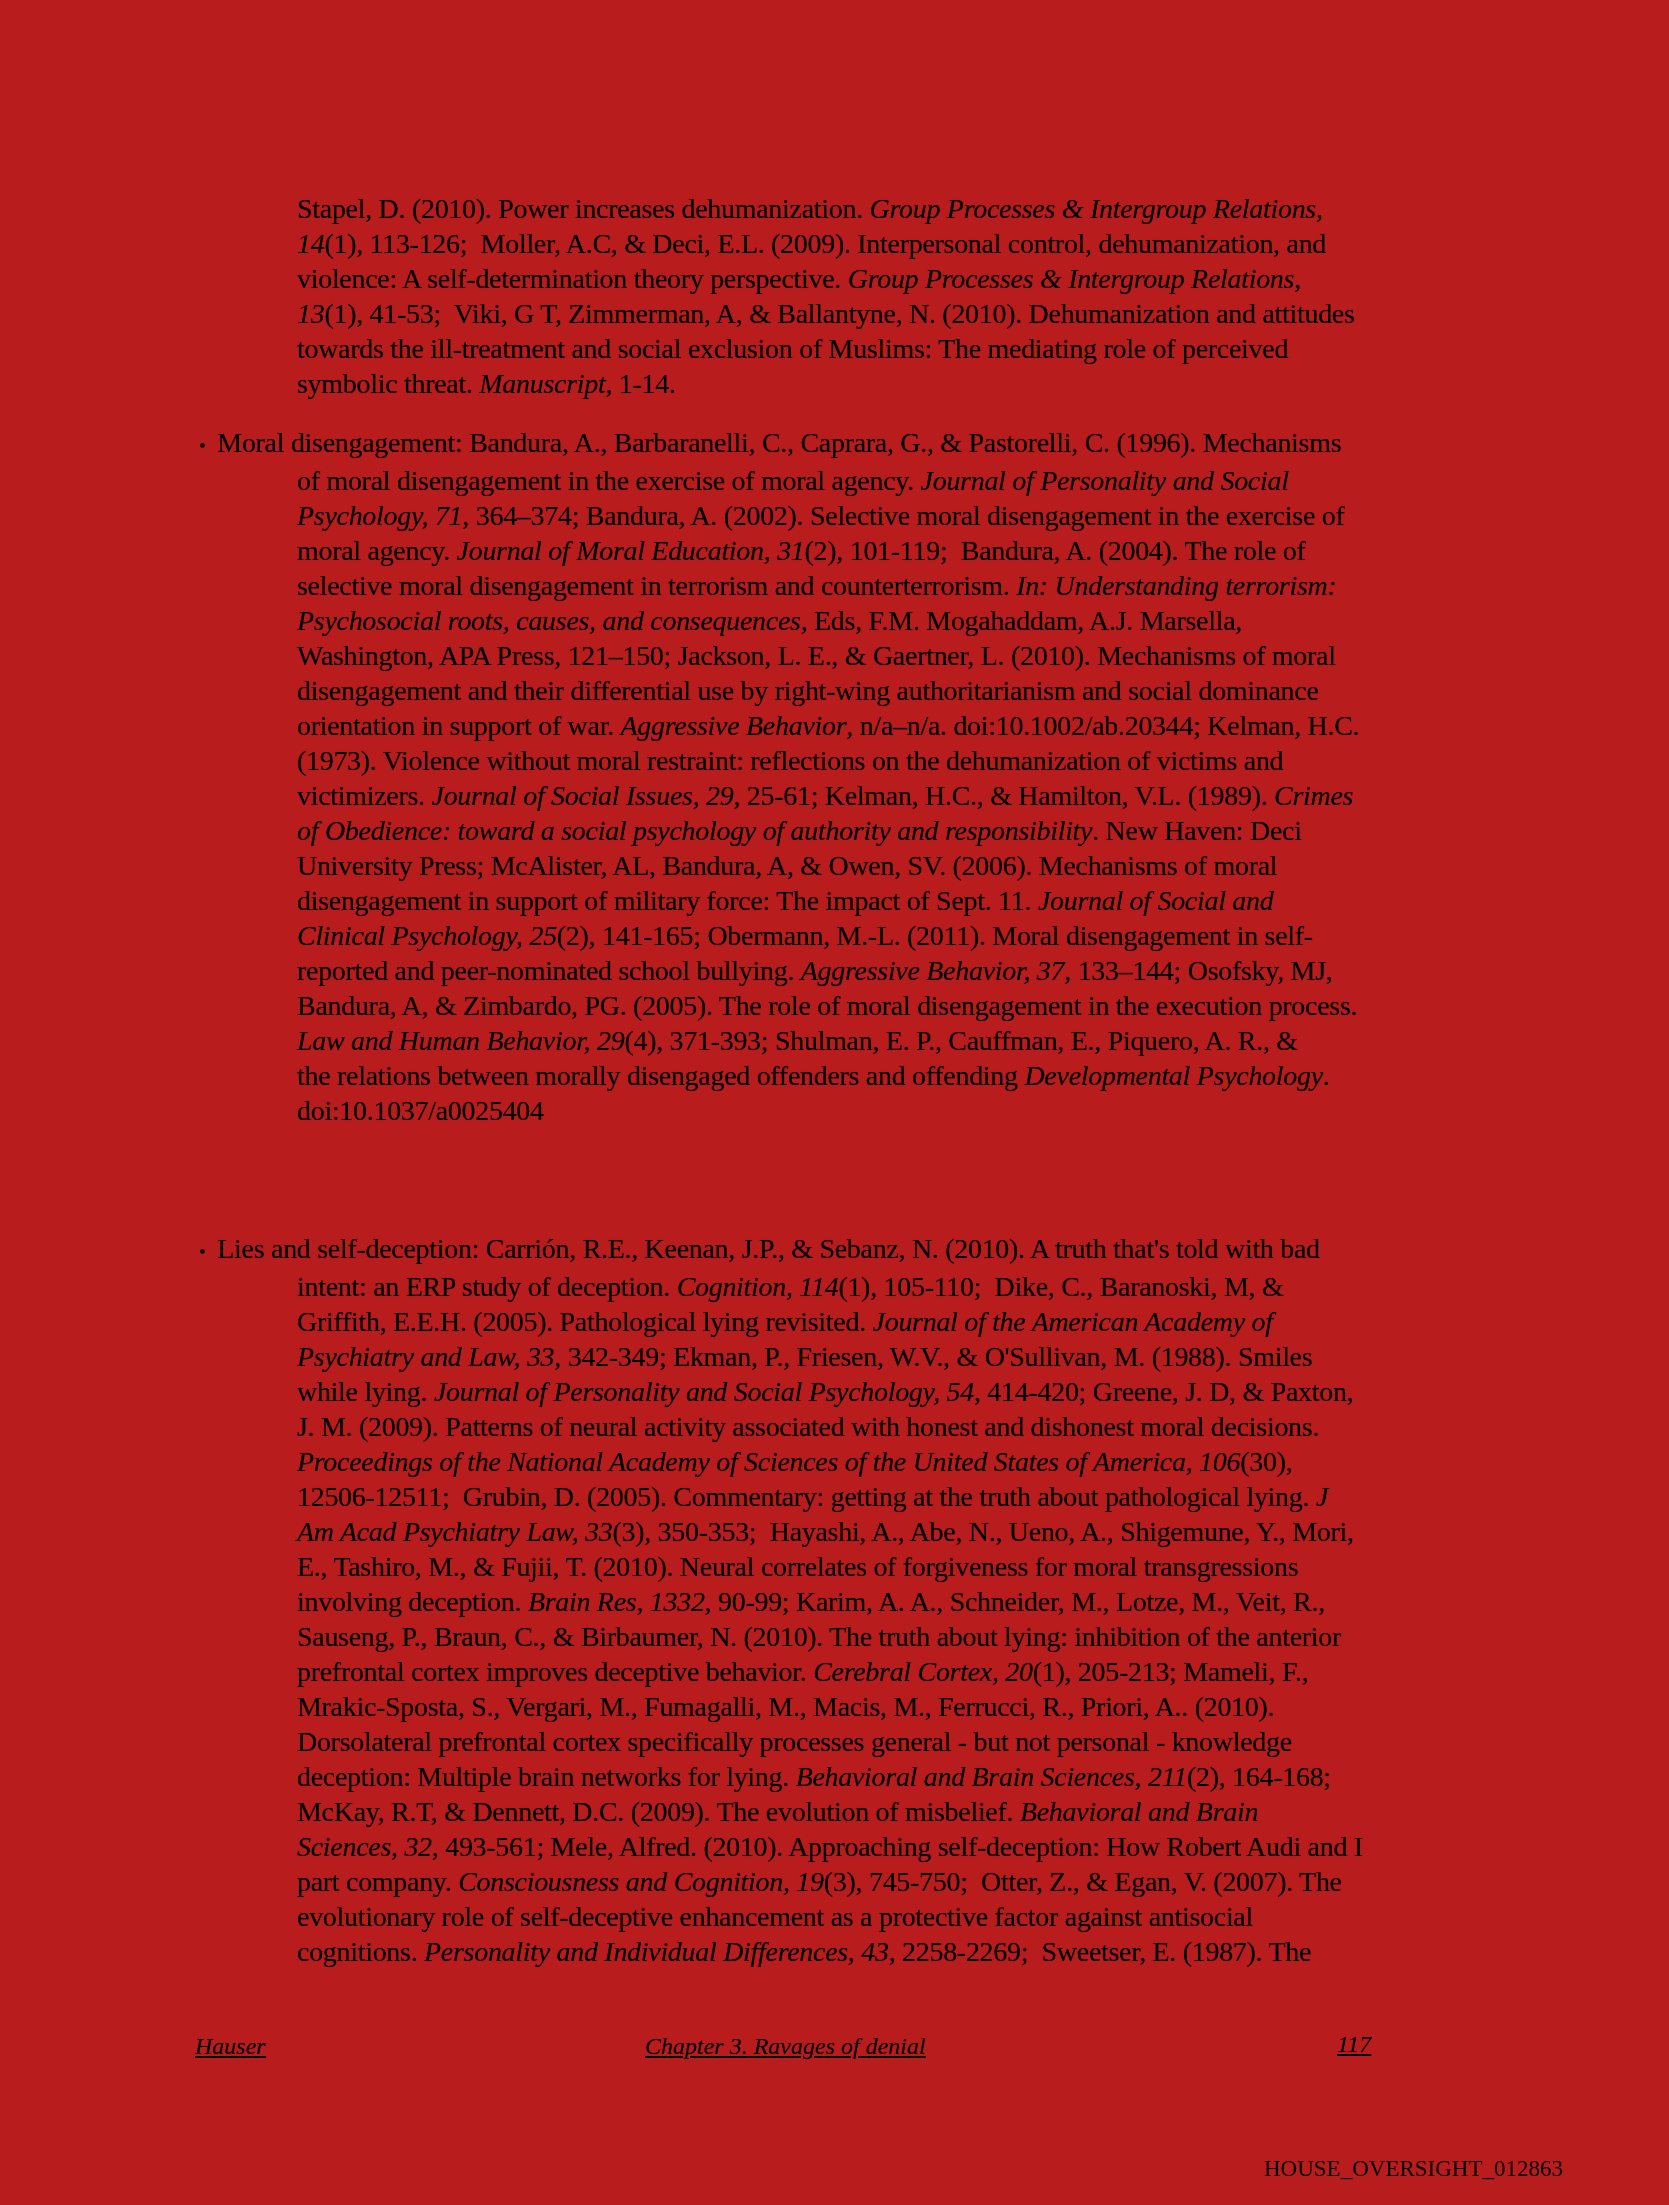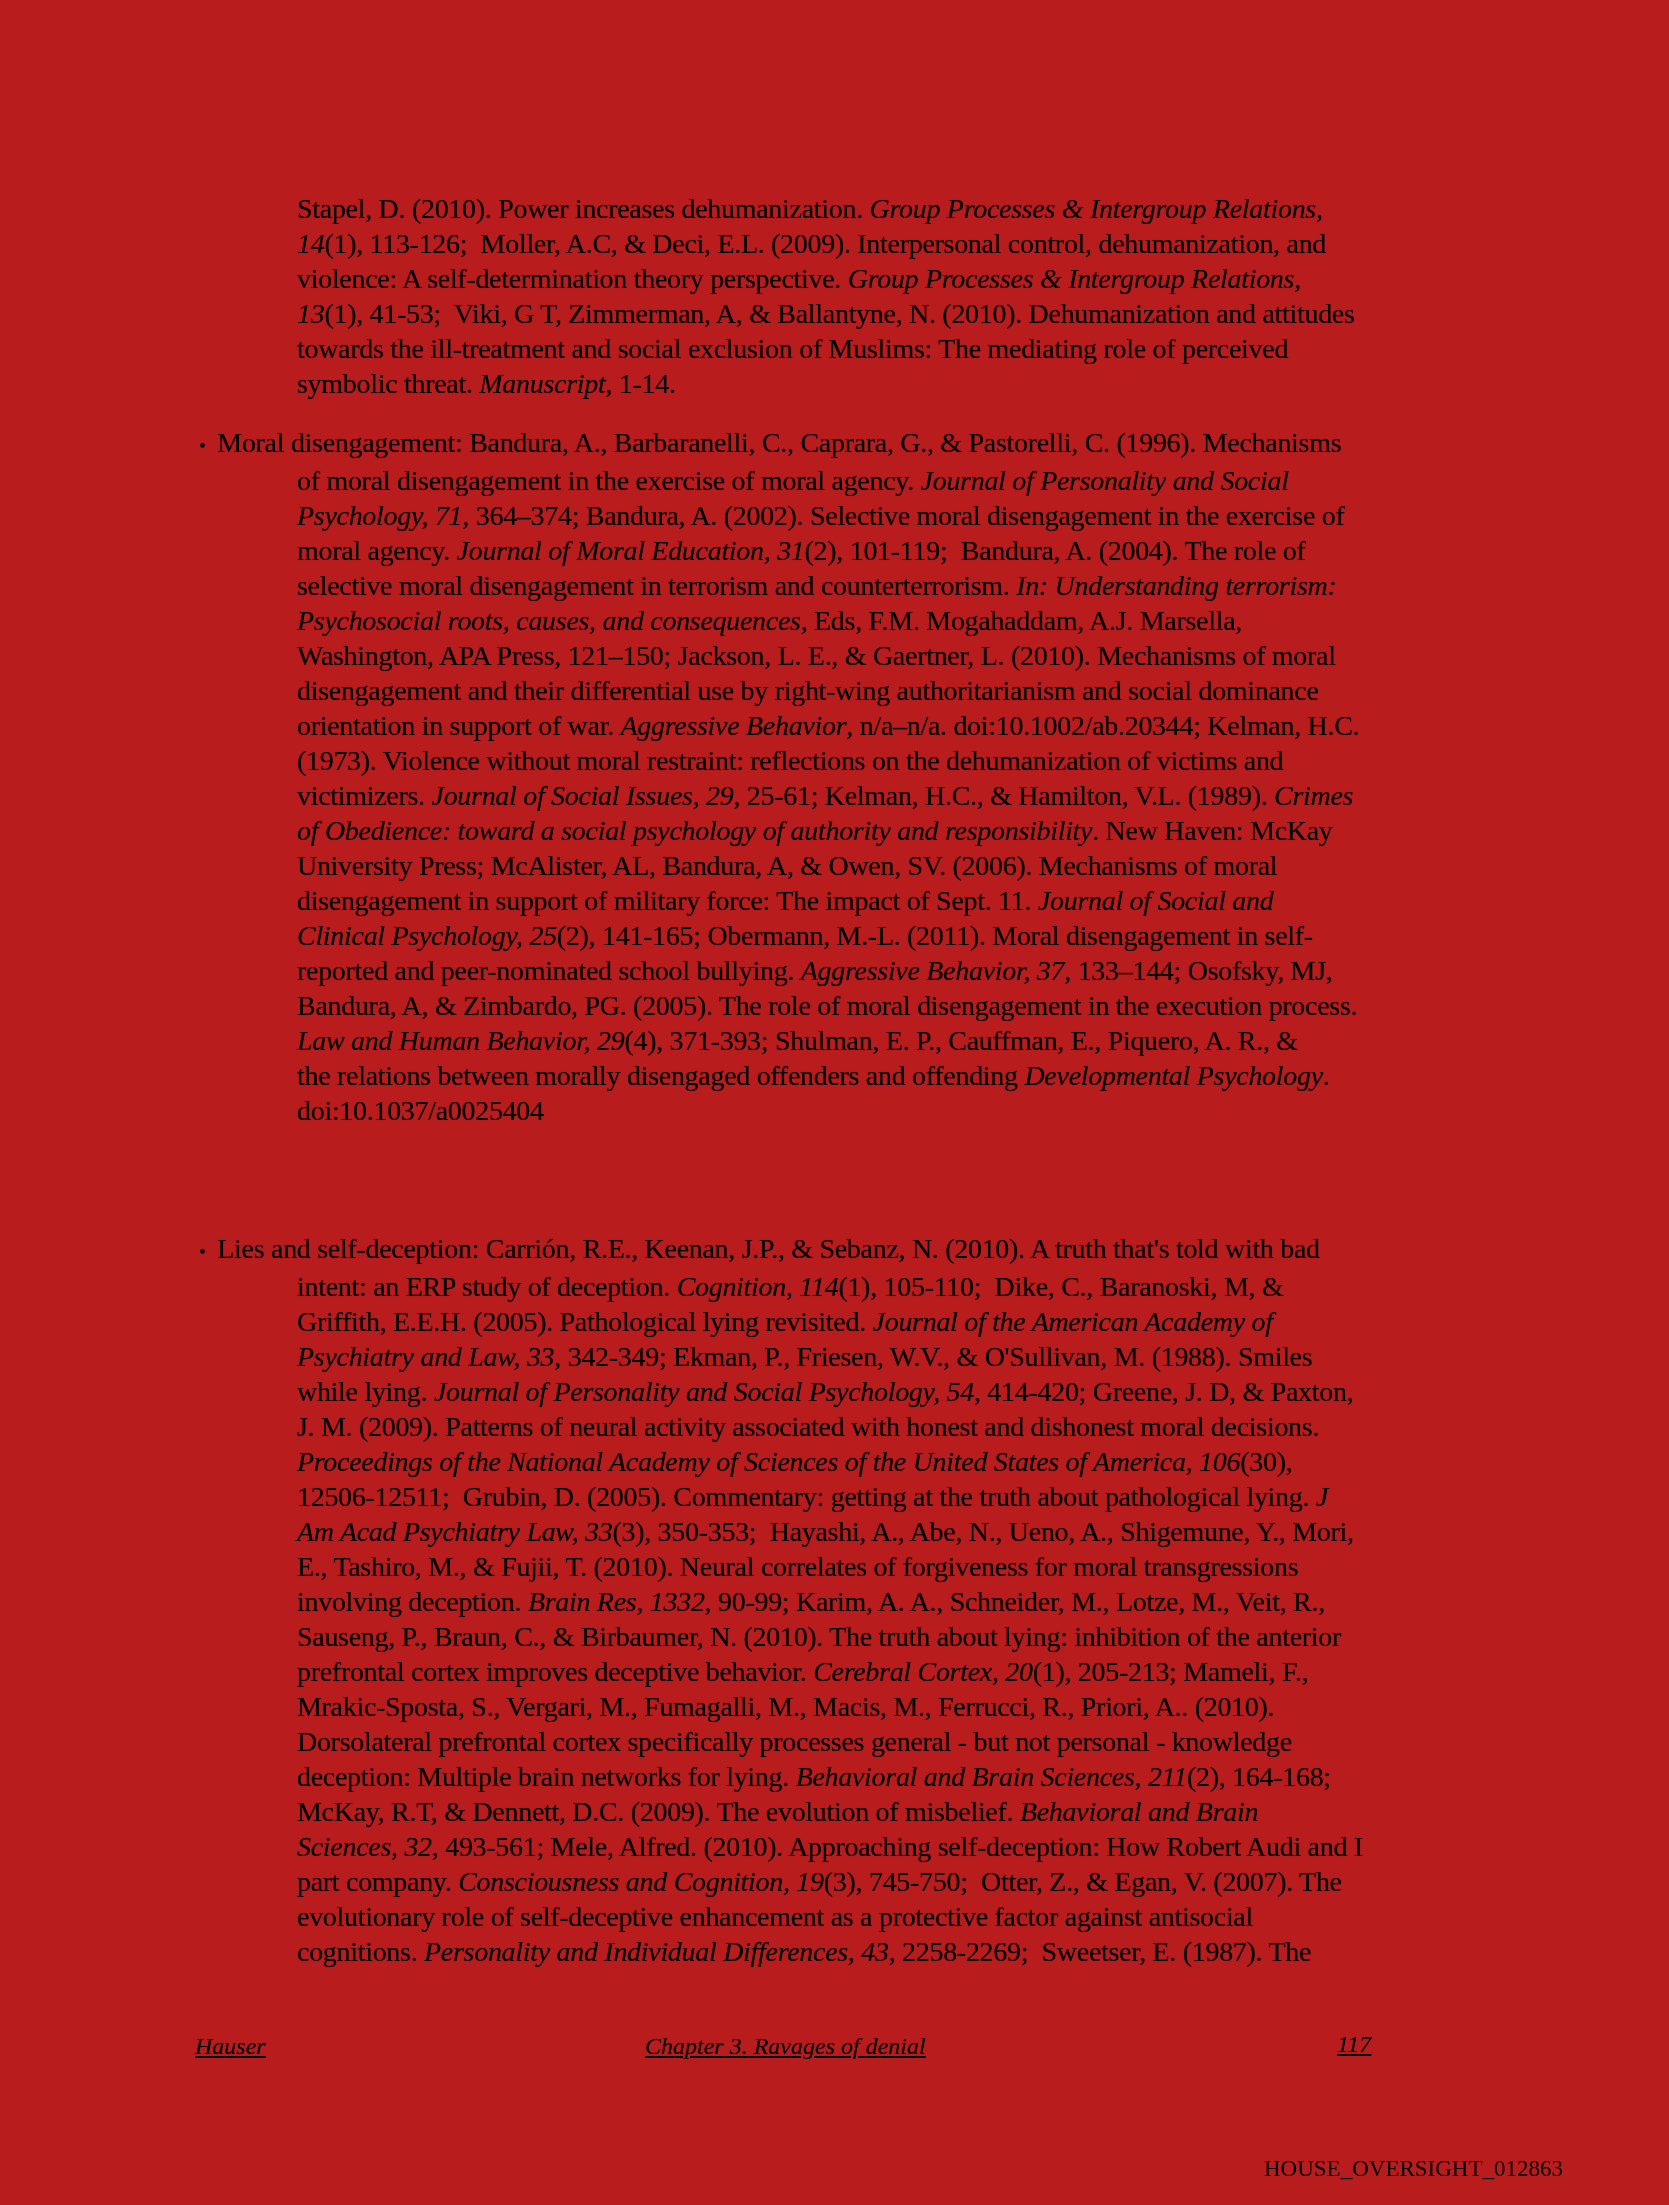--- a/index.html
+++ b/index.html
@@ -78,21 +78,21 @@
         <div class="line"><span>of moral disengagement in the exercise of moral agency. </span><span class="i">Journal of Personality and Social</span></div>
         <div class="line"><span class="i">Psychology, 71</span><span>, 364–374; Bandura, A. (2002). Selective moral disengagement in the exercise of</span></div>
         <div class="line"><span>moral agency. </span><span class="i">Journal of Moral Education, 31</span><span>(2), 101-119;  Bandura, A. (2004). The role of</span></div>
         <div class="line"><span>selective moral disengagement in terrorism and counterterrorism. </span><span class="i">In: Understanding terrorism:</span></div>
         <div class="line"><span class="i">Psychosocial roots, causes, and consequences,</span><span> Eds, F.M. Mogahaddam, A.J. Marsella,</span></div>
         <div class="line"><span>Washington, APA Press, 121–150; Jackson, L. E., &amp; Gaertner, L. (2010). Mechanisms of moral</span></div>
         <div class="line"><span>disengagement and their differential use by right-wing authoritarianism and social dominance</span></div>
         <div class="line"><span>orientation in support of war. </span><span class="i">Aggressive Behavior</span><span>, n/a–n/a. doi:10.1002/ab.20344; Kelman, H.C.</span></div>
         <div class="line"><span>(1973). Violence without moral restraint: reflections on the dehumanization of victims and</span></div>
         <div class="line"><span>victimizers. </span><span class="i">Journal of Social Issues, 29</span><span>, 25-61; Kelman, H.C., &amp; Hamilton, V.L. (1989). </span><span class="i">Crimes</span></div>
-        <div class="line"><span class="i">of Obedience: toward a social psychology of authority and responsibility</span><span>. New Haven: McKay</span></div>
+        <div class="line"><span class="i">of Obedience: toward a social psychology of authority and responsibility</span><span>. New Haven: Deci</span></div>
         <div class="line"><span>University Press; McAlister, AL, Bandura, A, &amp; Owen, SV. (2006). Mechanisms of moral</span></div>
         <div class="line"><span>disengagement in support of military force: The impact of Sept. 11. </span><span class="i">Journal of Social and</span></div>
         <div class="line"><span class="i">Clinical Psychology, 25</span><span>(2), 141-165; Obermann, M.-L. (2011). Moral disengagement in self-</span></div>
         <div class="line"><span>reported and peer-nominated school bullying. </span><span class="i">Aggressive Behavior, 37</span><span>, 133–144; Osofsky, MJ,</span></div>
         <div class="line"><span>Bandura, A, &amp; Zimbardo, PG. (2005). The role of moral disengagement in the execution process.</span></div>
         <div class="line"><span class="i">Law and Human Behavior, 29</span><span>(4), 371-393; Shulman, E. P., Cauffman, E., Piquero, A. R., &amp;</span></div>
         <div class="line"><span>the relations between morally disengaged offenders and offending </span><span class="i">Developmental Psychology</span><span>.</span></div>
         <div class="line"><span>doi:10.1037/a0025404</span></div>
       </div>
       <div class="para p2">

